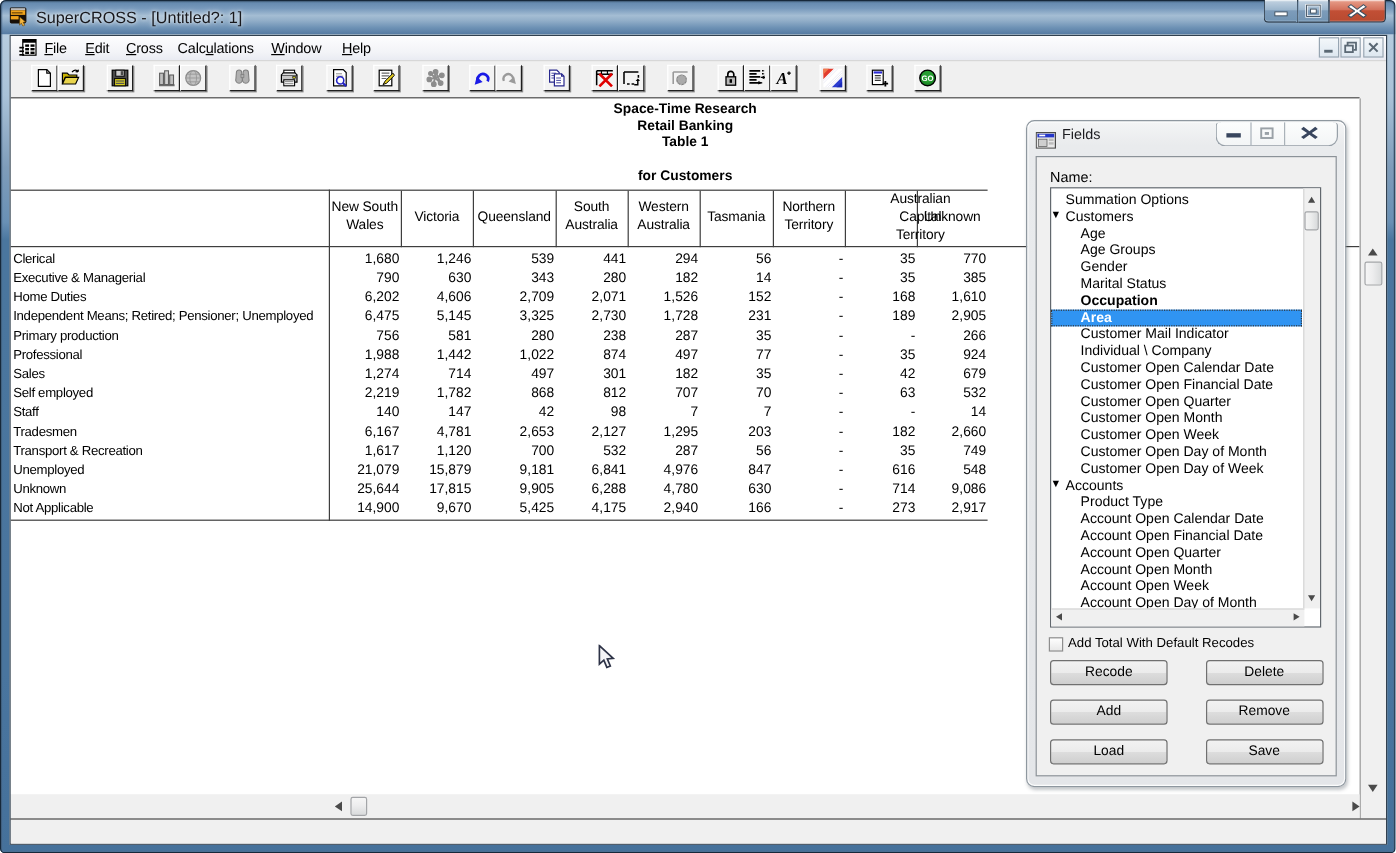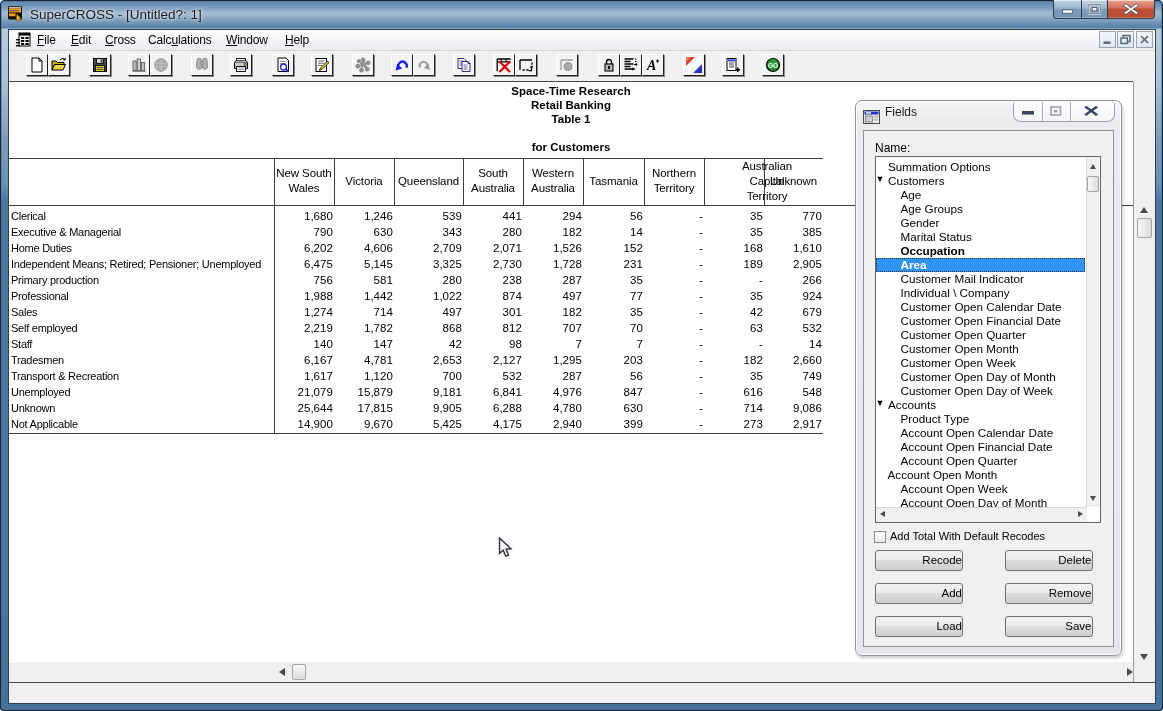--- a/index.html
+++ b/index.html
@@ -42,21 +42,21 @@
 
 #dlg{left:855px;top:100px;width:267px;height:556px;border-radius:7px;background:linear-gradient(#f4f5f6,#e9ebed 20px,#e4e6e9);border:1px solid #8e979f;box-shadow:inset 0 0 0 1px rgba(255,255,255,.85), 1px 2px 3px rgba(60,70,80,.3)}
 #dlgclient{position:absolute;left:7px;top:29px;width:251px;height:517px;background:#f0f0f0;border:1px solid #8b9298}
 #dlgcap{position:absolute;left:157px;top:1px;width:102px;height:20px;background:linear-gradient(#fcfdfd,#f3f5f6);border:1px solid #98a1a9;border-top:none;border-radius:3px 3px 8px 8px}
 .dcsep{position:absolute;top:0;width:1px;height:100%;background:#aab2b9}
 #fieldstxt{position:absolute;left:29px;top:4px;font-size:12px;color:#1c1c20}
 #listbox{position:absolute;left:10.5px;top:24.5px;width:226px;height:367px;background:#fff;border:1px solid #62686e}
 .li{position:absolute;left:0px;width:209px;height:14px;line-height:14px;font-size:11.7px;white-space:nowrap;overflow:hidden;color:#000}
 #lvsb{position:absolute;right:0px;top:0px;width:14px;height:350px;background:#f0f0f0;border-left:1px solid #d5d5d5}
 #lhsb{position:absolute;left:0px;bottom:0px;width:211px;height:15px;background:#f0f0f0;border-top:1px solid #d5d5d5}
-.w7btn{position:absolute;width:88px;height:21px;border:1px solid #707070;border-radius:3px;background:linear-gradient(#f2f2f2,#ebebeb 50%,#dddddd 50%,#cfcfcf);font-size:11.5px;text-align:right;line-height:19px;color:#000}
+.w7btn{position:absolute;width:98px;height:21px;border:1px solid #707070;border-radius:3px;background:linear-gradient(#f2f2f2,#ebebeb 50%,#dddddd 50%,#cfcfcf);font-size:11.5px;text-align:center;line-height:19px;color:#000}
 #chk{position:absolute;left:10px;top:400px;width:12px;height:12px;background:linear-gradient(#fefefe,#e8e8e8);border:1px solid #8e8e8e}
 #chklbl{position:absolute;left:26px;top:399px;font-size:11px}
 </style></head><body>
 <div id="frame" class="abs"></div>
 <div id="client" class="abs"></div>
 <svg class="abs" style="left:8px;top:6px" width="16" height="16" viewBox="0 0 16 16">
 <rect x="0" y="0" width="14" height="13.5" rx="1.5" fill="#181008"></rect>
 <rect x="1" y="0.8" width="12" height="1.8" fill="#bdbdbd"></rect>
 <rect x="1" y="2.6" width="12" height="3.8" fill="#f0a41c"></rect>
 <rect x="1.8" y="4.2" width="9" height="1" fill="#6b4406"></rect>
@@ -442,21 +442,21 @@
 <div class="t num" style="left:574px;top:317.6px;width:59.8px;height:16px;line-height:16px">630</div>
 <div class="t num" style="left:635px;top:317.6px;width:58.8px;height:16px;line-height:16px">-</div>
 <div class="t num" style="left:695px;top:317.6px;width:58.8px;height:16px;line-height:16px">714</div>
 <div class="t num" style="left:755px;top:317.6px;width:57.8px;height:16px;line-height:16px">9,086</div>
 <div class="t rl" style="left:2px;top:333.6px;height:16px;line-height:16px">Not Applicable</div>
 <div class="t num" style="left:265px;top:333.6px;width:58.8px;height:16px;line-height:16px">14,900</div>
 <div class="t num" style="left:325px;top:333.6px;width:58.8px;height:16px;line-height:16px">9,670</div>
 <div class="t num" style="left:385px;top:333.6px;width:67.8px;height:16px;line-height:16px">5,425</div>
 <div class="t num" style="left:454px;top:333.6px;width:58.8px;height:16px;line-height:16px">4,175</div>
 <div class="t num" style="left:514px;top:333.6px;width:58.8px;height:16px;line-height:16px">2,940</div>
-<div class="t num" style="left:574px;top:333.6px;width:59.8px;height:16px;line-height:16px">399</div>
+<div class="t num" style="left:574px;top:333.6px;width:59.8px;height:16px;line-height:16px">166</div>
 <div class="t num" style="left:635px;top:333.6px;width:58.8px;height:16px;line-height:16px">-</div>
 <div class="t num" style="left:695px;top:333.6px;width:58.8px;height:16px;line-height:16px">273</div>
 <div class="t num" style="left:755px;top:333.6px;width:57.8px;height:16px;line-height:16px">2,917</div>
 <svg style="position:absolute;left:488.5px;top:455px" width="16" height="22" viewBox="0 0 16 22">
 <path d="M1.5 1 L1.5 16.5 5.2 13.2 7.7 19.2 10.6 18 8.1 12.1 13 11.7 Z" fill="#f4f4f6" stroke="#2e3347" stroke-width="1.4" stroke-linejoin="miter"></path>
 </svg>
 </div>
 <div id="vsb" class="abs">
 <div class="arr" style="left:6px;top:125px;border-left:4.5px solid transparent;border-right:4.5px solid transparent;border-bottom:6px solid #4a4a4a"></div>
 <div class="sbthumb" style="left:2.5px;top:136px;width:15px;height:20px;background:linear-gradient(90deg,#f6f6f6,#ededee 45%,#d9dbdc)"></div>
@@ -507,21 +507,21 @@
 <div class="li" style="top:171.0px;padding-left:25px">Customer Open Quarter</div>
 <div class="li" style="top:185.0px;padding-left:25px">Customer Open Month</div>
 <div class="li" style="top:199.0px;padding-left:25px">Customer Open Week</div>
 <div class="li" style="top:213.0px;padding-left:25px">Customer Open Day of Month</div>
 <div class="li" style="top:227.0px;padding-left:25px">Customer Open Day of Week</div>
 <div class="li" style="top:241.0px;padding-left:12.5px"><span style="position:absolute;left:0px;top:-1.5px;font-size:9px">▼</span>Accounts</div>
 <div class="li" style="top:255.0px;padding-left:25px">Product Type</div>
 <div class="li" style="top:269.0px;padding-left:25px">Account Open Calendar Date</div>
 <div class="li" style="top:283.0px;padding-left:25px">Account Open Financial Date</div>
 <div class="li" style="top:297.0px;padding-left:25px">Account Open Quarter</div>
-<div class="li" style="top:311.0px;padding-left:12px">Account Open Month</div>
+<div class="li" style="top:311.0px;padding-left:25px">Account Open Month</div>
 <div class="li" style="top:325.0px;padding-left:25px">Account Open Week</div>
 <div class="li" style="top:339.0px;padding-left:25px">Account Open Day of Month</div>
 <div id="lvsb">
 <div class="arr" style="left:3.5px;top:7.5px;border-left:3.5px solid transparent;border-right:3.5px solid transparent;border-bottom:5px solid #4a4a4a"></div>
 <div class="sbthumb" style="left:0.5px;top:19px;width:12px;height:16px"></div>
 <div class="arr" style="left:3.5px;top:339px;border-left:3.5px solid transparent;border-right:3.5px solid transparent;border-top:5px solid #4a4a4a"></div>
 </div>
 <div id="lhsb">
 <div class="arr" style="left:4px;top:3.5px;border-top:3.5px solid transparent;border-bottom:3.5px solid transparent;border-right:5px solid #4a4a4a"></div>
 <div class="arr" style="right:4px;top:3.5px;border-top:3.5px solid transparent;border-bottom:3.5px solid transparent;border-left:5px solid #4a4a4a"></div>

